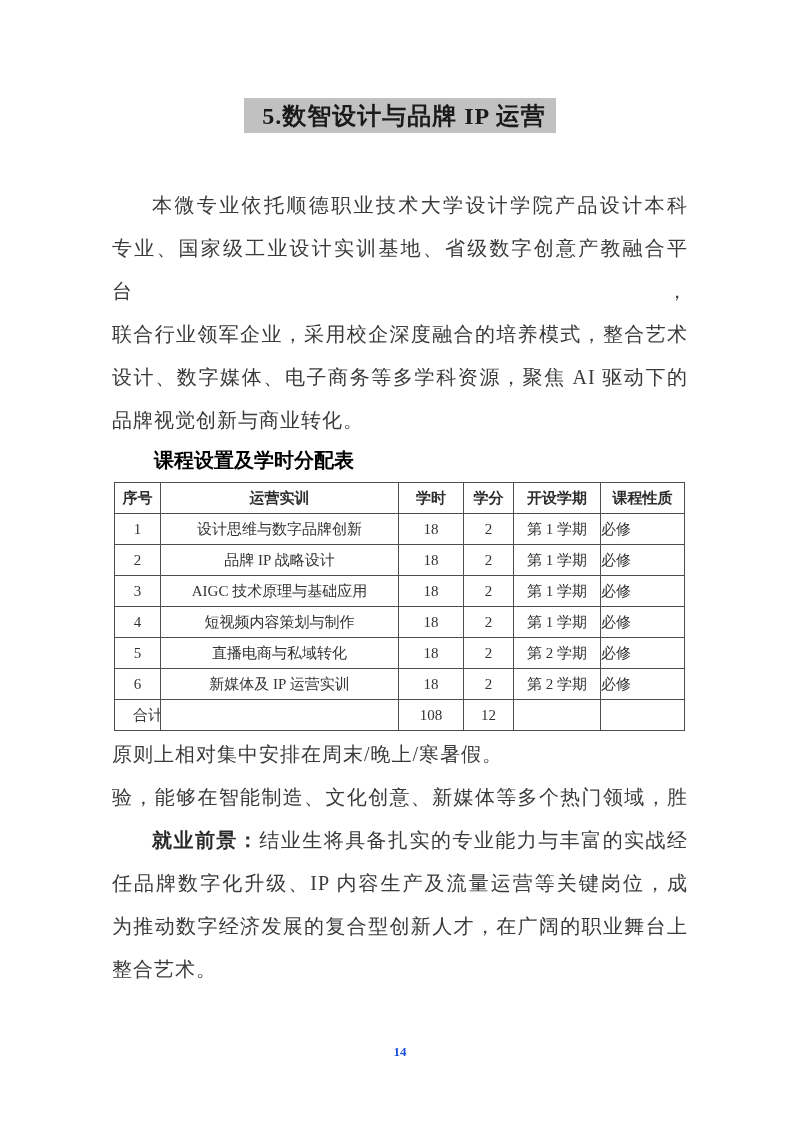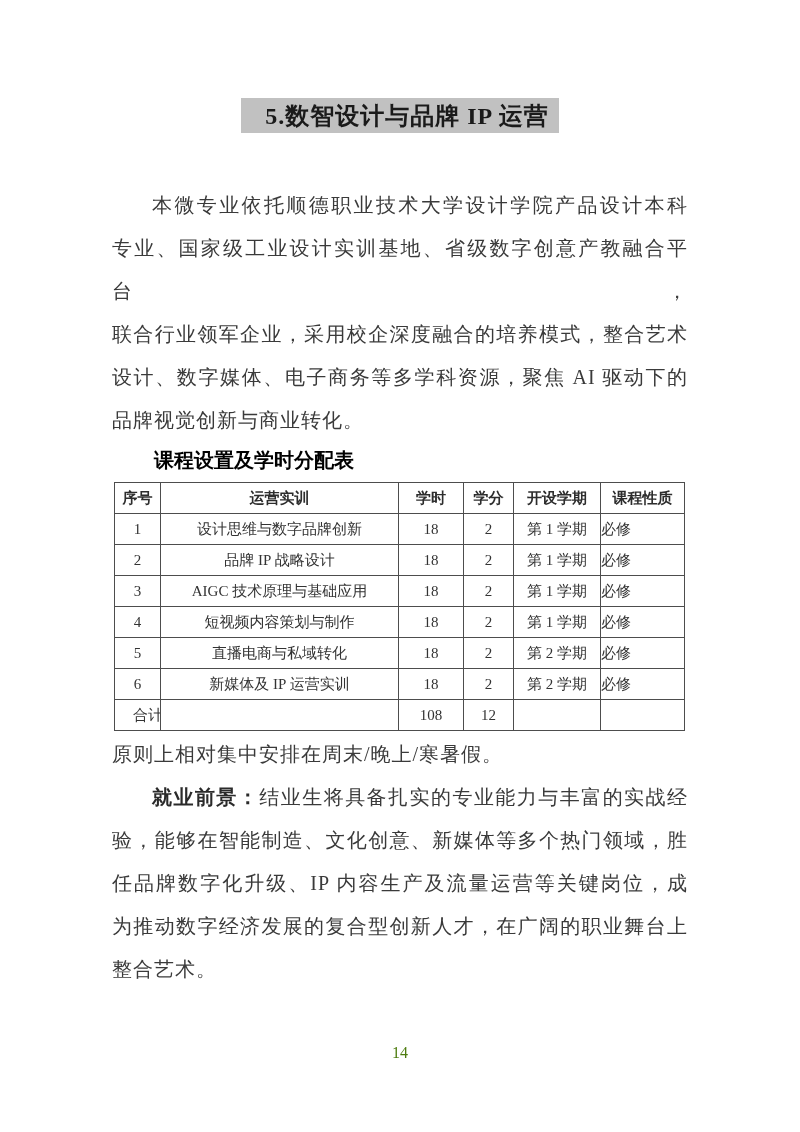--- a/index.html
+++ b/index.html
@@ -18,21 +18,21 @@
 
   
   .title-wrap { text-align: center; }
   .title-highlight {
     display: inline-block;
     background: #c1c1c1;
     color: #1a1a1a;
     font-size: 24px;
     font-weight: bold;
     letter-spacing: 1px;
-    padding: 6px 10px 5px 24px;
+    padding: 6px 10px 5px 18px;
     line-height: 1;
   }
 
   
   .para { margin-top: 51px; font-size: 20px; line-height: 43px; color: #3a3a3a; }
   .pline { letter-spacing: 1px; }
   .jl { text-align: justify; text-align-last: justify; }
   .indent { padding-left: 40px; }
   .lead-bold { font-weight: bold; color: #2a2a2a; }
 
@@ -80,23 +80,24 @@
 
   
   .employ { margin-top: 7px; }
 
   
   .page-number {
     position: absolute;
     left: 0; right: 0;
     top: 1044px;
     text-align: center;
-    font-size: 16px;
-    color: #4d7c0f;
+    font-size: 13px;
+    color: #1d4ed8;
     font-family: "Liberation Serif", "DejaVu Serif", serif;
+    font-weight: bold;
   }
 </style>
 </head>
 <body>
 
 <div class="page">
   <div class="content">
 
     <div class="title-wrap">
       <h1 style="display:inline; font-size:0;"><span class="title-highlight">5.数智设计与品牌 IP 运营</span></h1>
@@ -189,22 +190,22 @@
           <td></td>
         </tr>
       </tbody>
     </table>
 
     <div class="note">
       <div class="pline">原则上相对集中安排在周末/晚上/寒暑假。</div>
     </div>
 
     <div class="para employ">
+      <div class="pline jl">验，能够在智能制造、文化创意、新媒体等多个热门领域，胜</div>
       <div class="pline jl indent"><span class="lead-bold">就业前景：</span><span>结业生将具备扎实的专业能力与丰富的实战经</span></div>
-      <div class="pline jl">验，能够在智能制造、文化创意、新媒体等多个热门领域，胜</div>
       <div class="pline jl">任品牌数字化升级、IP 内容生产及流量运营等关键岗位，成</div>
       <div class="pline jl">为推动数字经济发展的复合型创新人才，在广阔的职业舞台上</div>
       <div class="pline">整合艺术。</div>
     </div>
 
   </div>
 
   <div class="page-number">14</div>
 </div>
 

